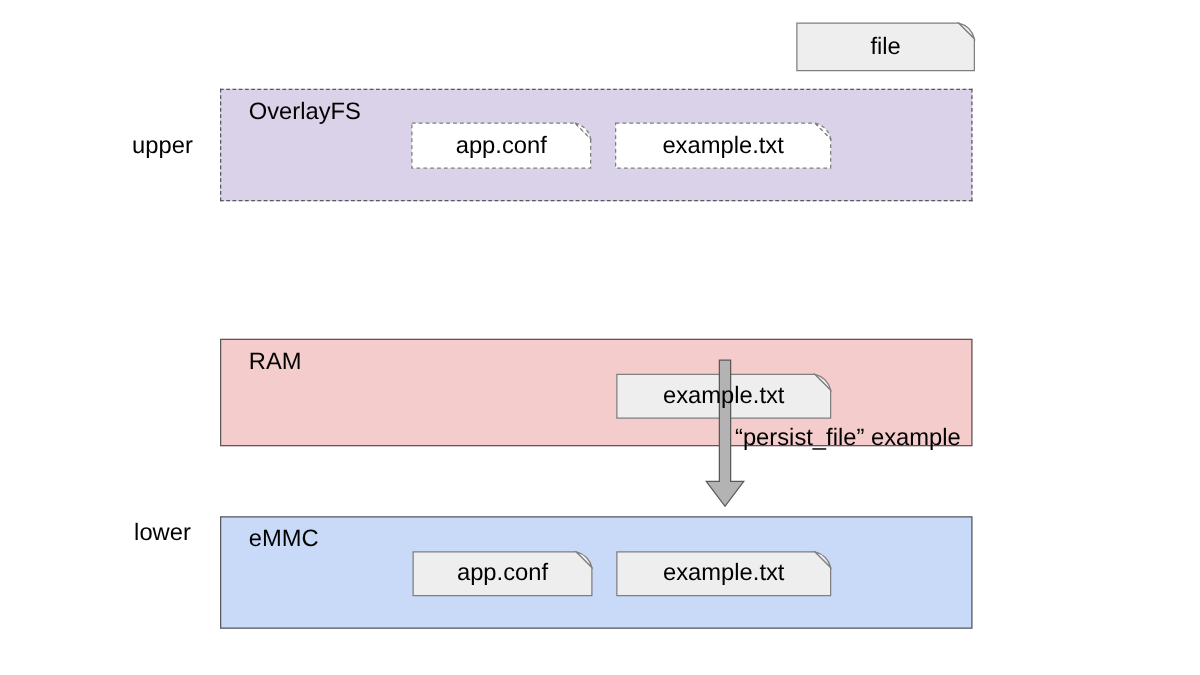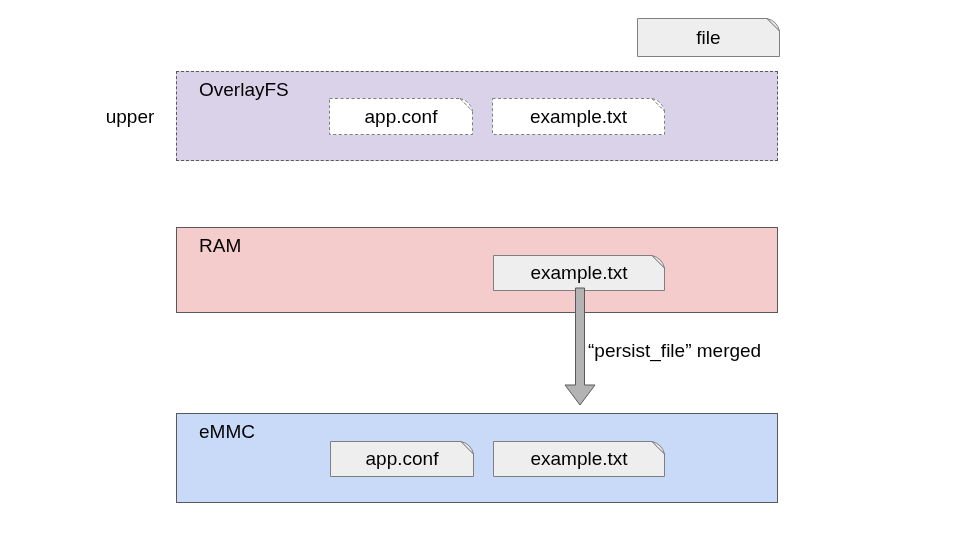--- a/index.html
+++ b/index.html
@@ -30,20 +30,21 @@
     width: 602px;
     box-sizing: border-box;
   }
   .layer-overlay {
     background: var(--overlay-fill, #d9d2e9);
     border: 1px dashed var(--solid-border, #595959);
   }
   .layer-ram {
     background: var(--ram-fill, #f4cccc);
     border: 1px solid var(--solid-border, #595959);
+    margin-top: 44px;
   }
   .layer-emmc {
     background: var(--emmc-fill, #c9daf8);
     border: 1px solid var(--solid-border, #595959);
     margin-top: 31px;
   }
   .layer-title {
     position: absolute;
     left: 22px;
     top: 7px;
@@ -140,22 +141,23 @@
           <path d="M0.5 0.5 L159 0.5 L171.5 13 L171.5 35.5 L0.5 35.5 Z"></path>
           <path d="M159 0.5 Q169 3 171.5 13 L159 0.5 Z"></path>
         </svg>
       <span class="lbl">example.txt</span>
     </div>
   </div>
 
   <svg class="arrow-svg" width="40" height="122">
     <path d="M15.5 1 L15.5 98 L5 98 L20 118 L35 98 L24.5 98 L24.5 1 Z"></path>
   </svg>
-  <div class="arrow-label">“persist_file” merged</div>
+  <div class="arrow-label">“persist_file” example</div>
 
+  <div class="row-label" style="top:416px">lower</div>
   <div class="layer layer-emmc" style="top:382px; height:90px">
     <span class="layer-title">eMMC</span>
     <div class="file file-gray" style="left:153px; top:27px; width:144px; height:36px">
         <svg width="144" height="36" class="shape-svg">
           <path d="M0.5 0.5 L131 0.5 L143.5 13 L143.5 35.5 L0.5 35.5 Z"></path>
           <path d="M131 0.5 Q141 3 143.5 13 L131 0.5 Z"></path>
         </svg>
       <span class="lbl">app.conf</span>
     </div>
     <div class="file file-gray" style="left:316px; top:27px; width:172px; height:36px">

